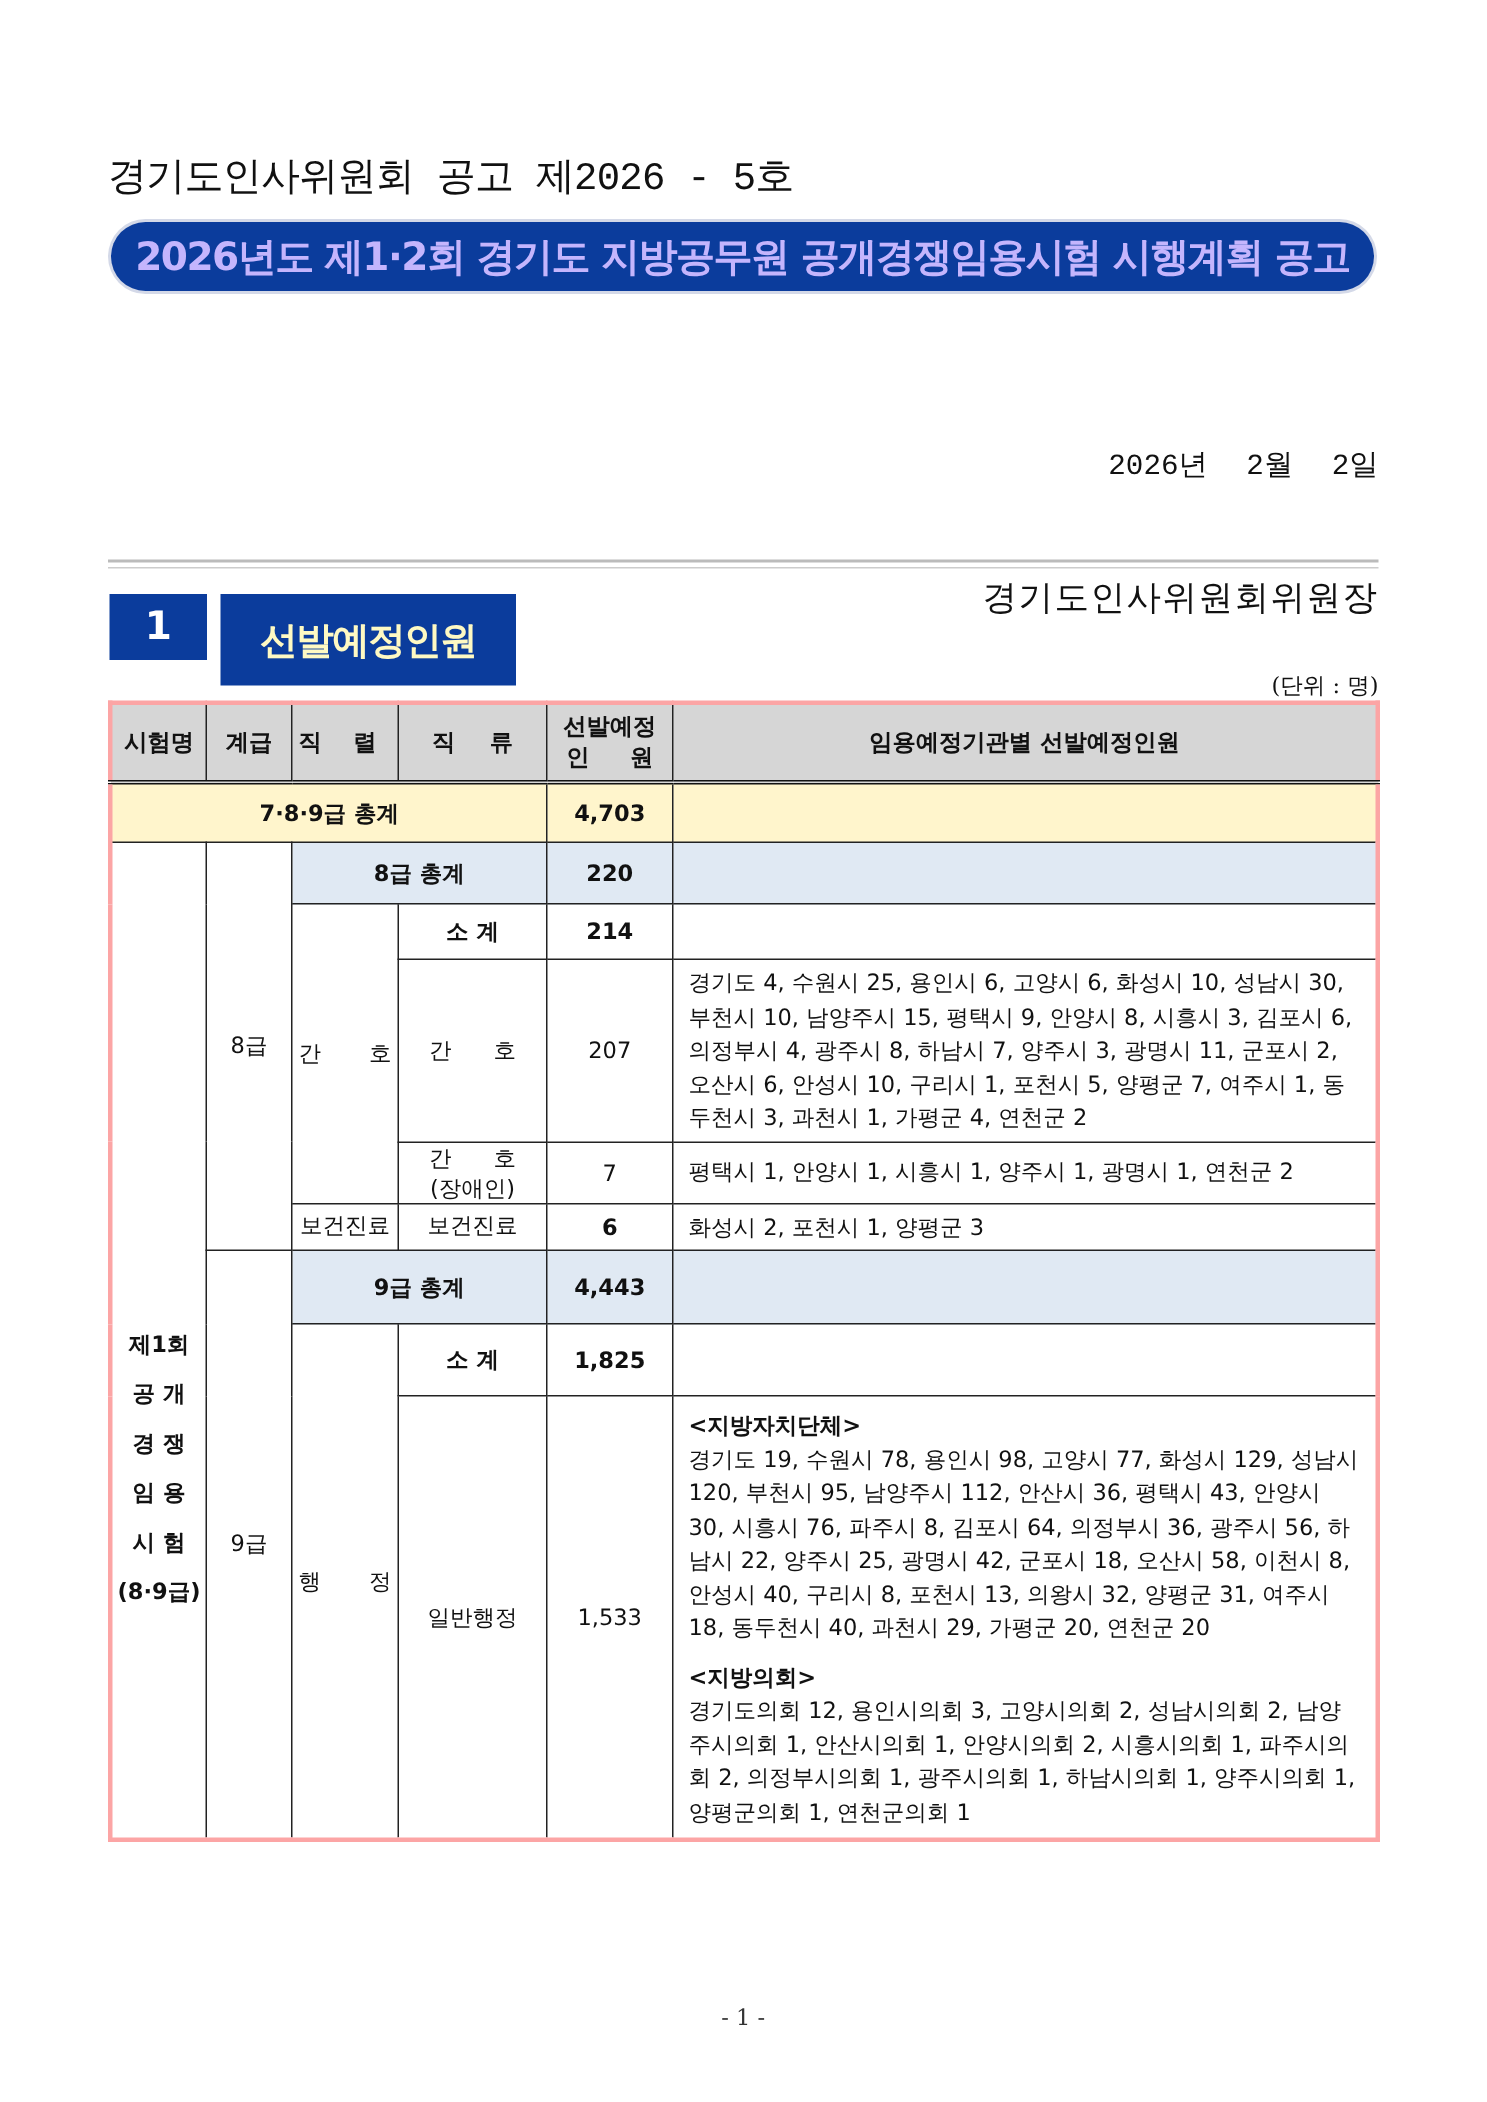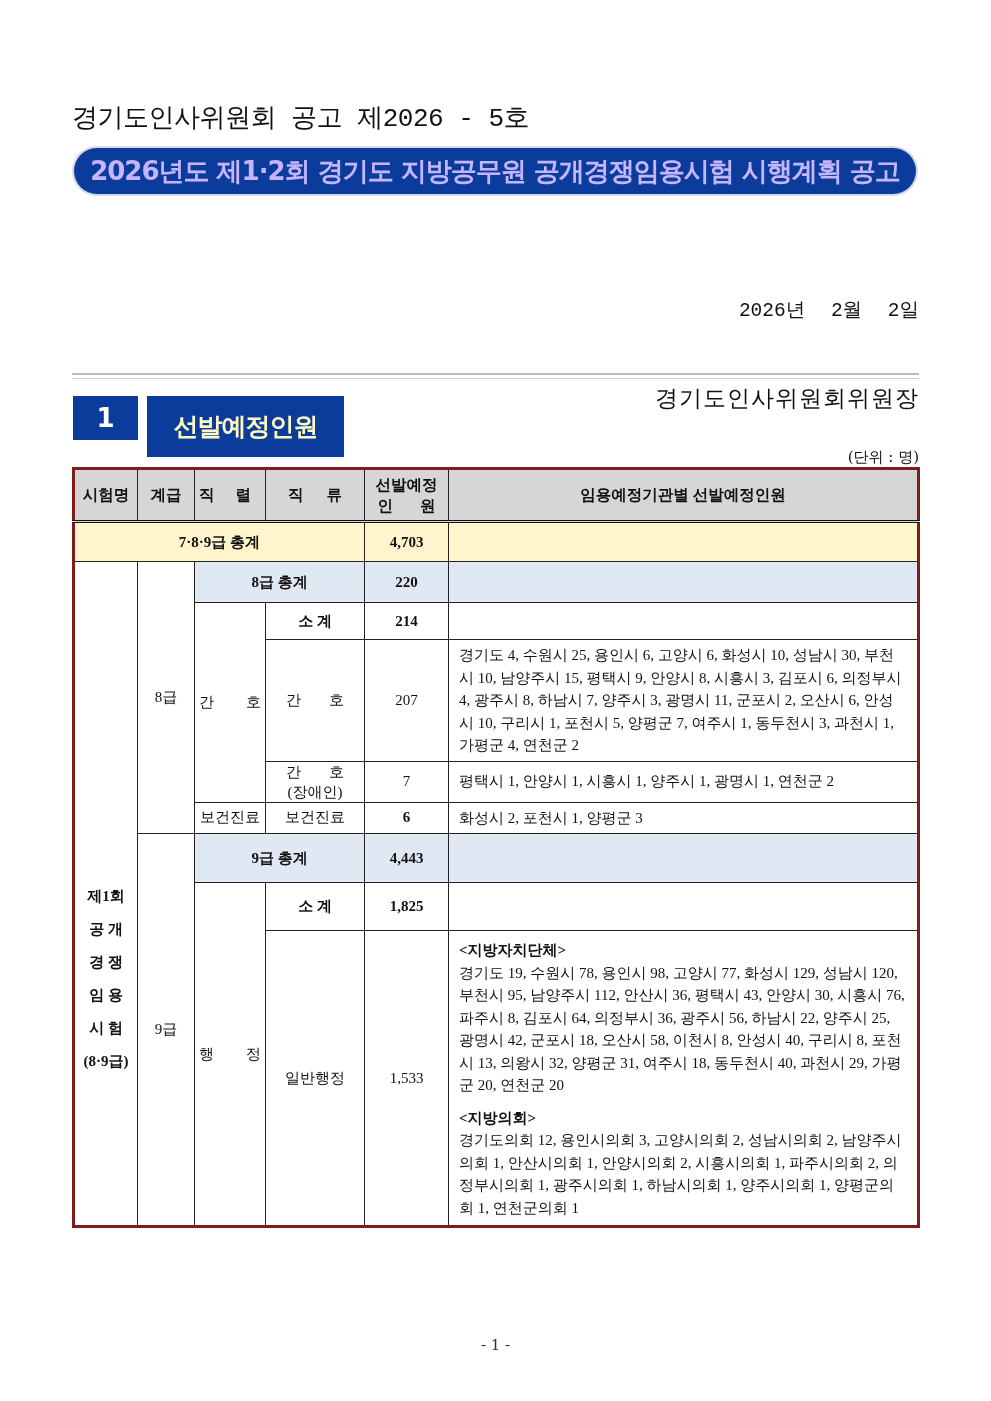--- a/index.html
+++ b/index.html
@@ -9,21 +9,21 @@
   .intro { position:absolute; left:94px; top:228px; width:824px; font-family:"DejaVu Serif", serif; font-size:19.5px; line-height:30px; letter-spacing:-0.3px; }
   .intro .l1 { display:block; text-align:justify; text-align-last:justify; text-indent:14px; }
   .date { position:absolute; right:72px; top:296px; font-family:Liberation Mono, monospace; font-size:19.5px; word-spacing:14px; }
   .signer { position:absolute; right:72px; top:338px; font-weight:normal; font-size:23px; letter-spacing:1px;margin-top:45px; }
   .rule { position:absolute; left:72px; top:373px; width:847px; height:3px; border-top:2px solid #bbb; border-bottom:1px solid #ccc; }
   .sec-num { position:absolute; left:73px; top:396px; width:65px; height:44px; background:#0b3c9c; color:#fff; font-weight:bold; font-size:26px; display:flex; align-items:center; justify-content:center; }
   .sec-title { position:absolute; left:147px; top:396px; width:197px; height:61px; background:#0b3c9c; color:#fef9c3; font-weight:bold; font-size:25px; display:flex; align-items:center; justify-content:center; letter-spacing:-1px; }
   .unit { position:absolute; right:72px; top:448px; font-family:"DejaVu Serif", serif; font-size:15px; }
   table.main { position:absolute; left:72px; top:467px; width:848px; border-collapse:collapse; table-layout:fixed; font-size:15px; }
   table.main td, table.main th { border:1px solid #222; padding:0; text-align:center; vertical-align:middle; }
-  table.main { border:3px solid #7f1d1d;font-family:Liberation Serif, serif; }
+  table.main { border:3px solid #fca5a5; }
   th { background:#d6d6d6; font-weight:bold; font-size:15.5px; height:50px; border-bottom:3px double #111 !important; }
   .hdr2 { line-height:21px; display:inline-block; }
   .total-row td { background:#fff5cc; font-weight:bold; height:38px; }
   .sub-total td.shade { background:#e0e9f3; font-weight:bold; }
   .bold { font-weight:bold; }
   .left { text-align:left !important; padding:4px 10px !important; line-height:22.5px; font-size:15px; }
   .dashed-top { border-top:1px dotted #333 !important; }
   .exam-name { font-weight:bold; line-height:33px; }
   .spread { display:flex; justify-content:space-between; padding:0 4px; }
   .org-head { font-weight:bold; margin-top:0; }

